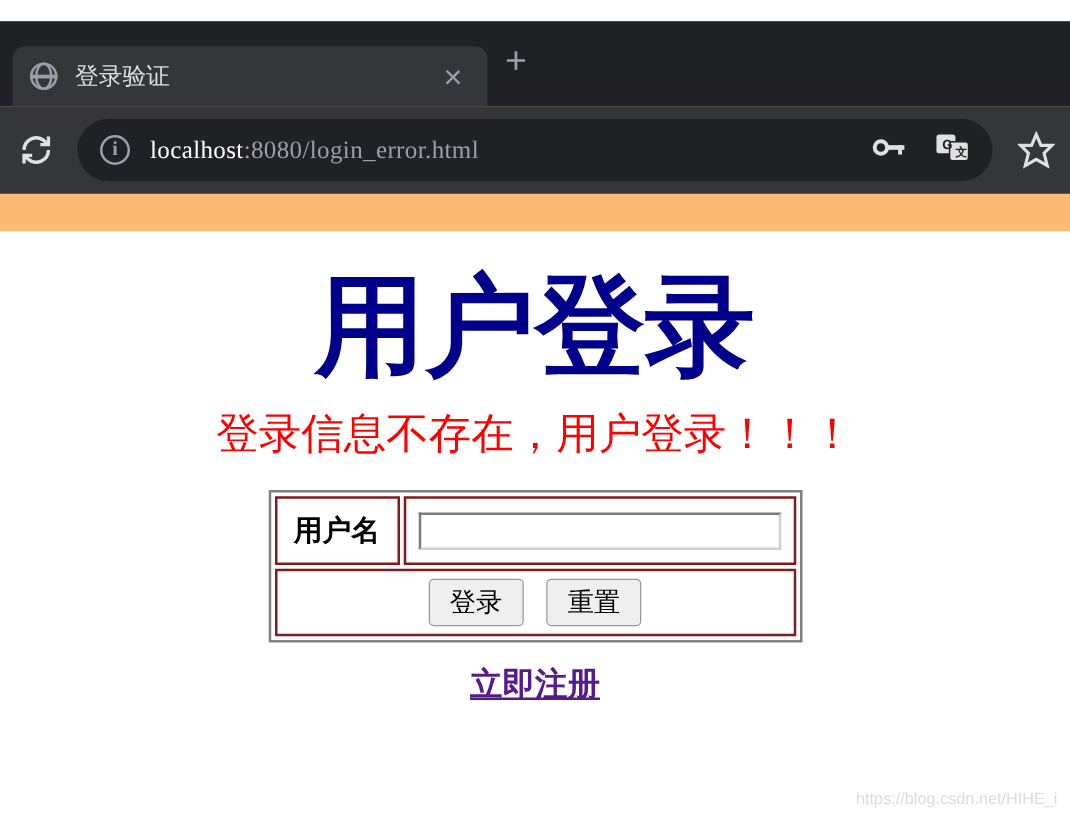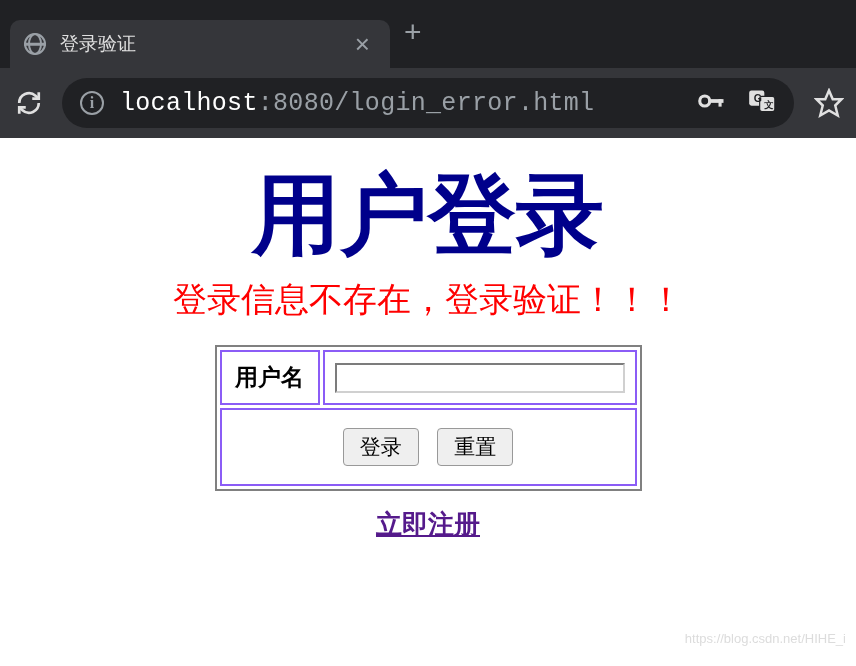--- a/index.html
+++ b/index.html
@@ -11,23 +11,24 @@
       font-family: -apple-system, BlinkMacSystemFont, "Segoe UI", Arial, sans-serif;
       background: #ffffff;
       width: 856px;
       height: 666px;
       overflow: hidden;
       position: relative;
     }
     
     
     .browser-chrome {
-      background: #b91c1c;
-      height: 138px;
+      background: #fdba74;
+      height: 168px;
       position: relative;
+      margin-top: 17px;
     }
     
     
     .tab-strip {
       background: #202124;
       height: 68px;
       display: flex;
       align-items: flex-end;
       padding-left: 10px;
     }
@@ -148,23 +149,23 @@
       display: flex;
       align-items: center;
       justify-content: center;
       font-size: 16px;
       font-weight: bold;
       flex-shrink: 0;
       font-family: Georgia, serif;
     }
     
     .url-text {
-      font-size: 25px;
+      font-size: 20px;
       color: #ffffff;
-      font-family: Liberation Mono, monospace;
+      font-family: Liberation Serif, serif;
       letter-spacing: 0.3px;
     }
     .url-dim {
       color: #9aa0a6;
     }
     
     .address-actions {
       margin-left: auto;
       display: flex;
       align-items: center;
@@ -209,21 +210,21 @@
     }
     
     .login-table {
       margin: 0 auto;
       border-collapse: separate;
       border-spacing: 3px;
       border: 2px solid #808080;
       background: #ffffff;
     }
     .login-table td, .login-table th {
-      border: 2px solid #8b5cf6;
+      border: 2px solid #7f1d1d;
       padding: 10px 10px;
       font-size: 23px;
       font-family: Arial, "PingFang SC", sans-serif;
     }
     .login-table th {
       font-weight: bold;
       text-align: center;
       min-width: 100px;
     }
     .login-table td.input-cell {
@@ -244,21 +245,21 @@
     }
     
     .form-btn {
       font-size: 21px;
       padding: 4px 16px;
       background: #efefef;
       border: 1px solid #999;
       border-radius: 4px;
       cursor: pointer;
       font-family: Arial, "PingFang SC", sans-serif;
-      margin: 12px 6px;
+      margin: 0 6px;
     }
     
     .register-link {
       display: inline-block;
       margin-top: 16px;
       color: #551a8b;
       font-size: 26px;
       text-decoration: underline;
       font-family: "Songti SC", "SimSun", serif;
       font-weight: bold;
@@ -319,21 +320,21 @@
     <button class="star-btn">
       <svg viewBox="0 0 24 24" fill="none" stroke="#e0e0e0" stroke-width="2">
           <polygon points="12,2 15,9 22,9 17,14 19,22 12,18 5,22 7,14 2,9 9,9"></polygon>
         </svg>
     </button>
   </div>
 </div>
 
 <div class="page-content">
   <h1 class="page-title">用户登录</h1>
-  <h2 class="error-message">登录信息不存在，登录验证！！！</h2>
+  <h2 class="error-message">登录信息不存在，用户登录！！！</h2>
   
   <table class="login-table">
     <tbody>
         <tr>
       <th>用户名</th>
       <td class="input-cell">
         <input type="text" value="" style="">
       </td>
     </tr>
     <tr>

